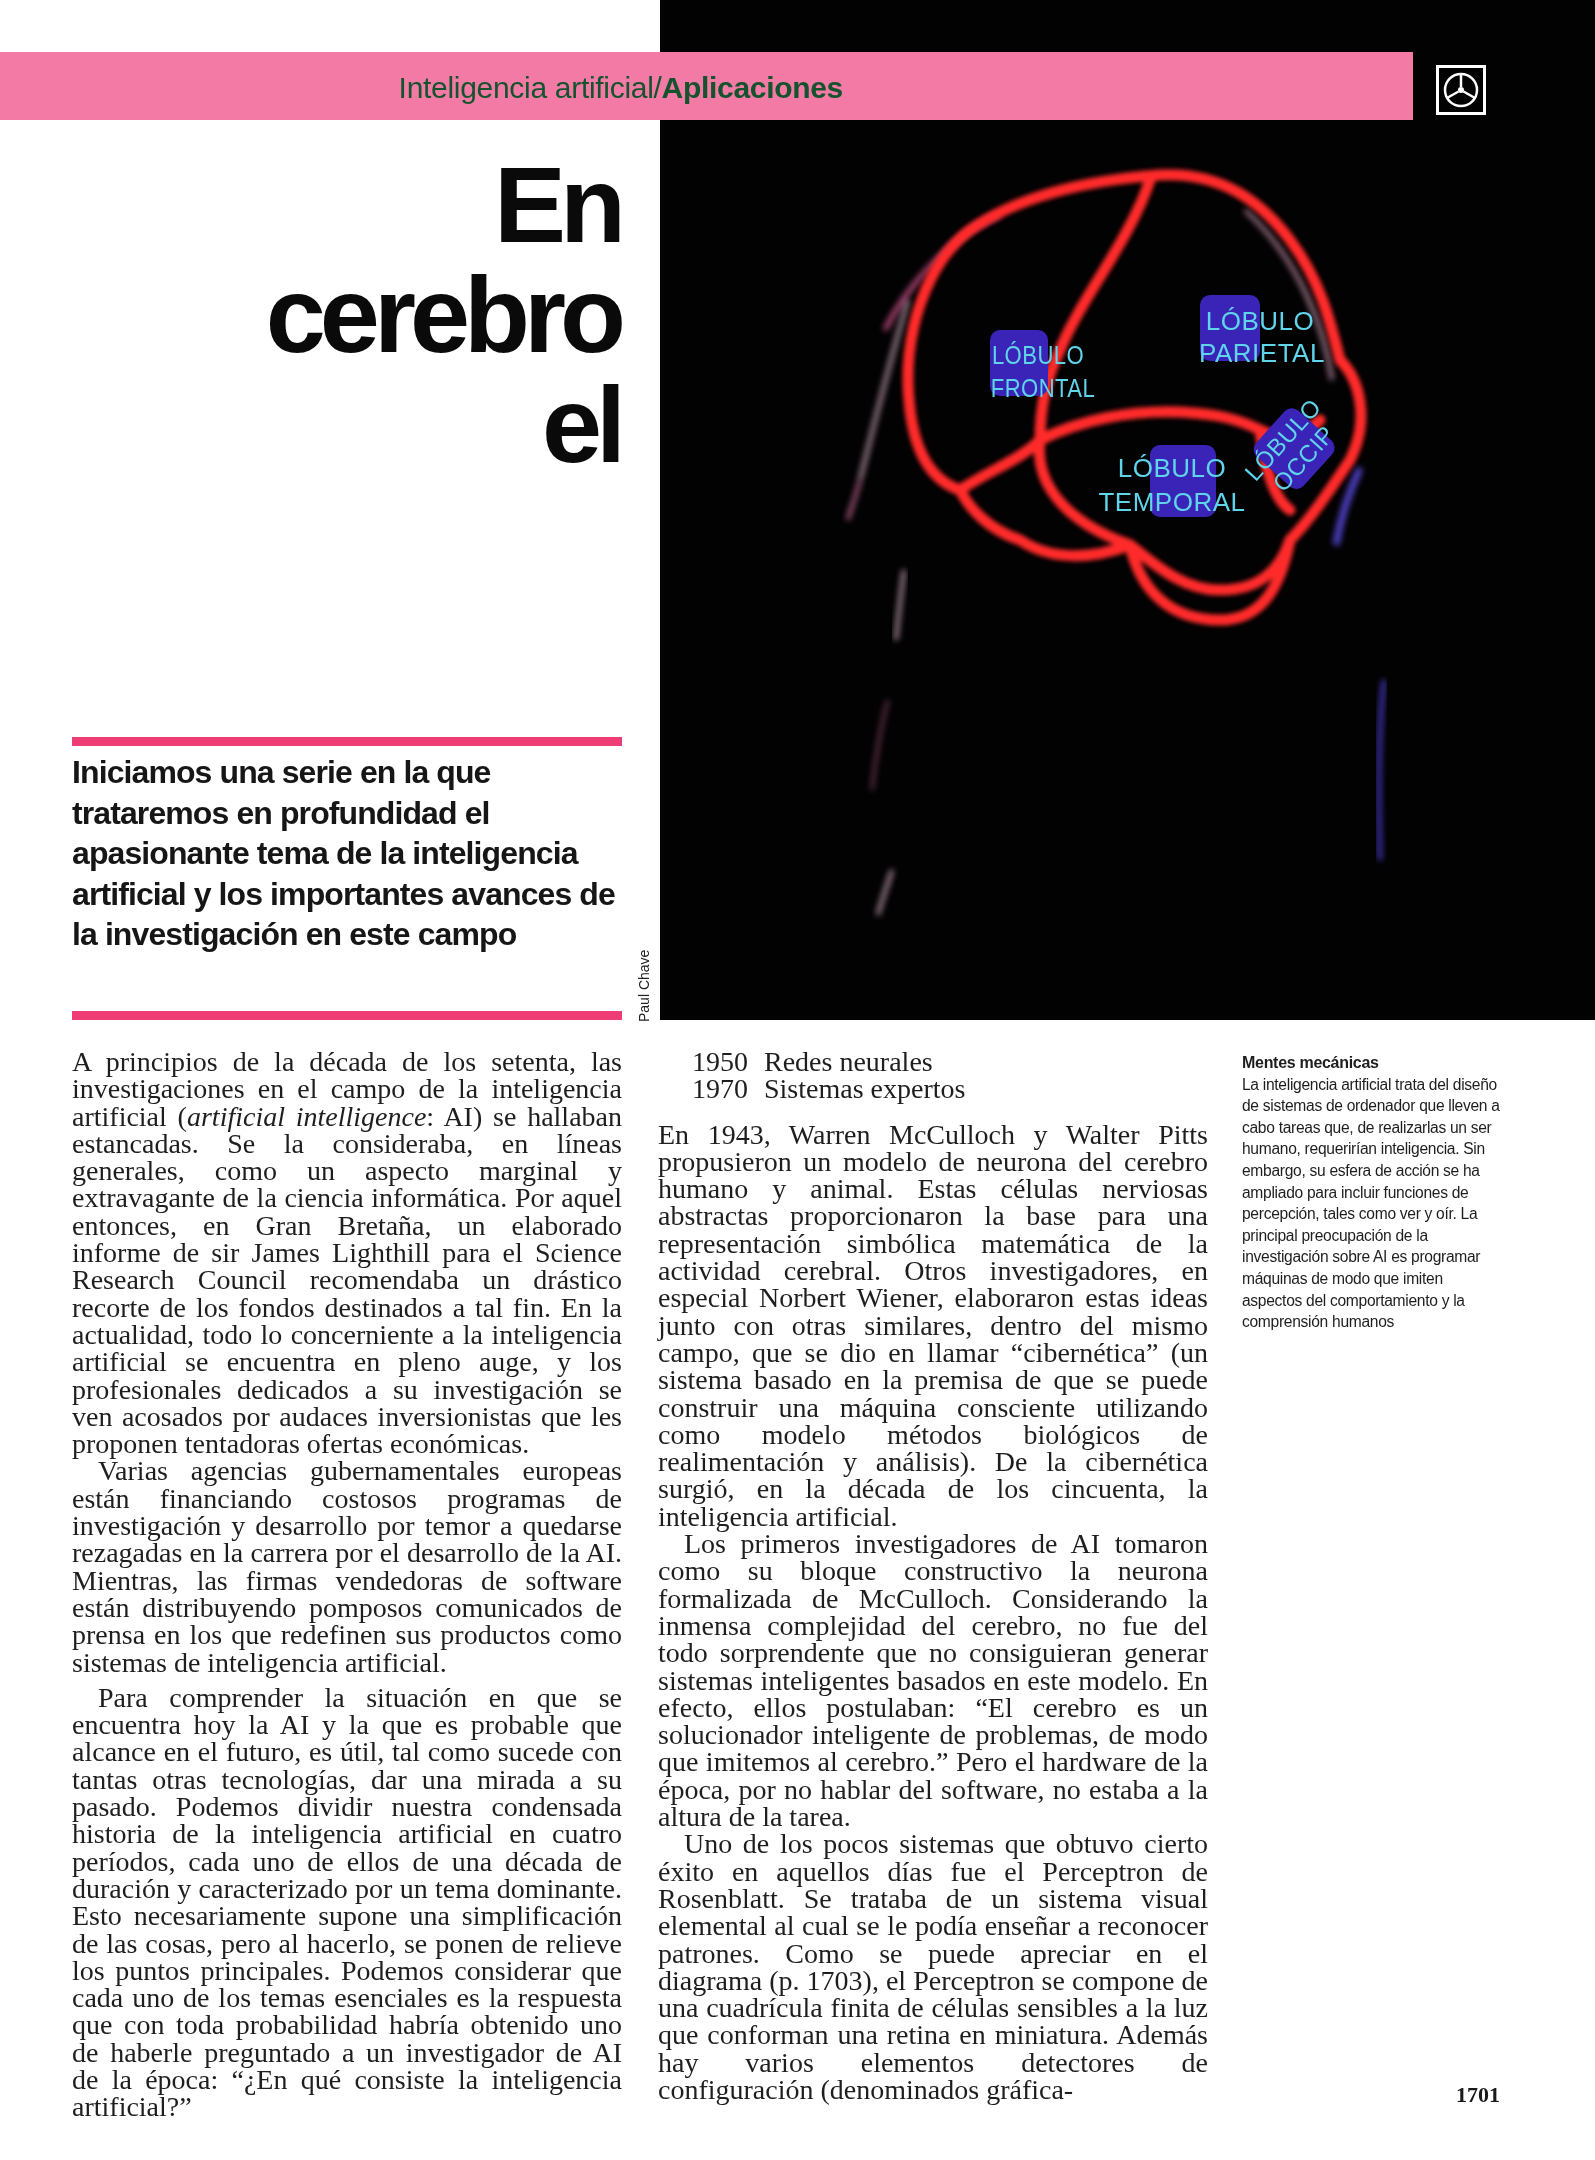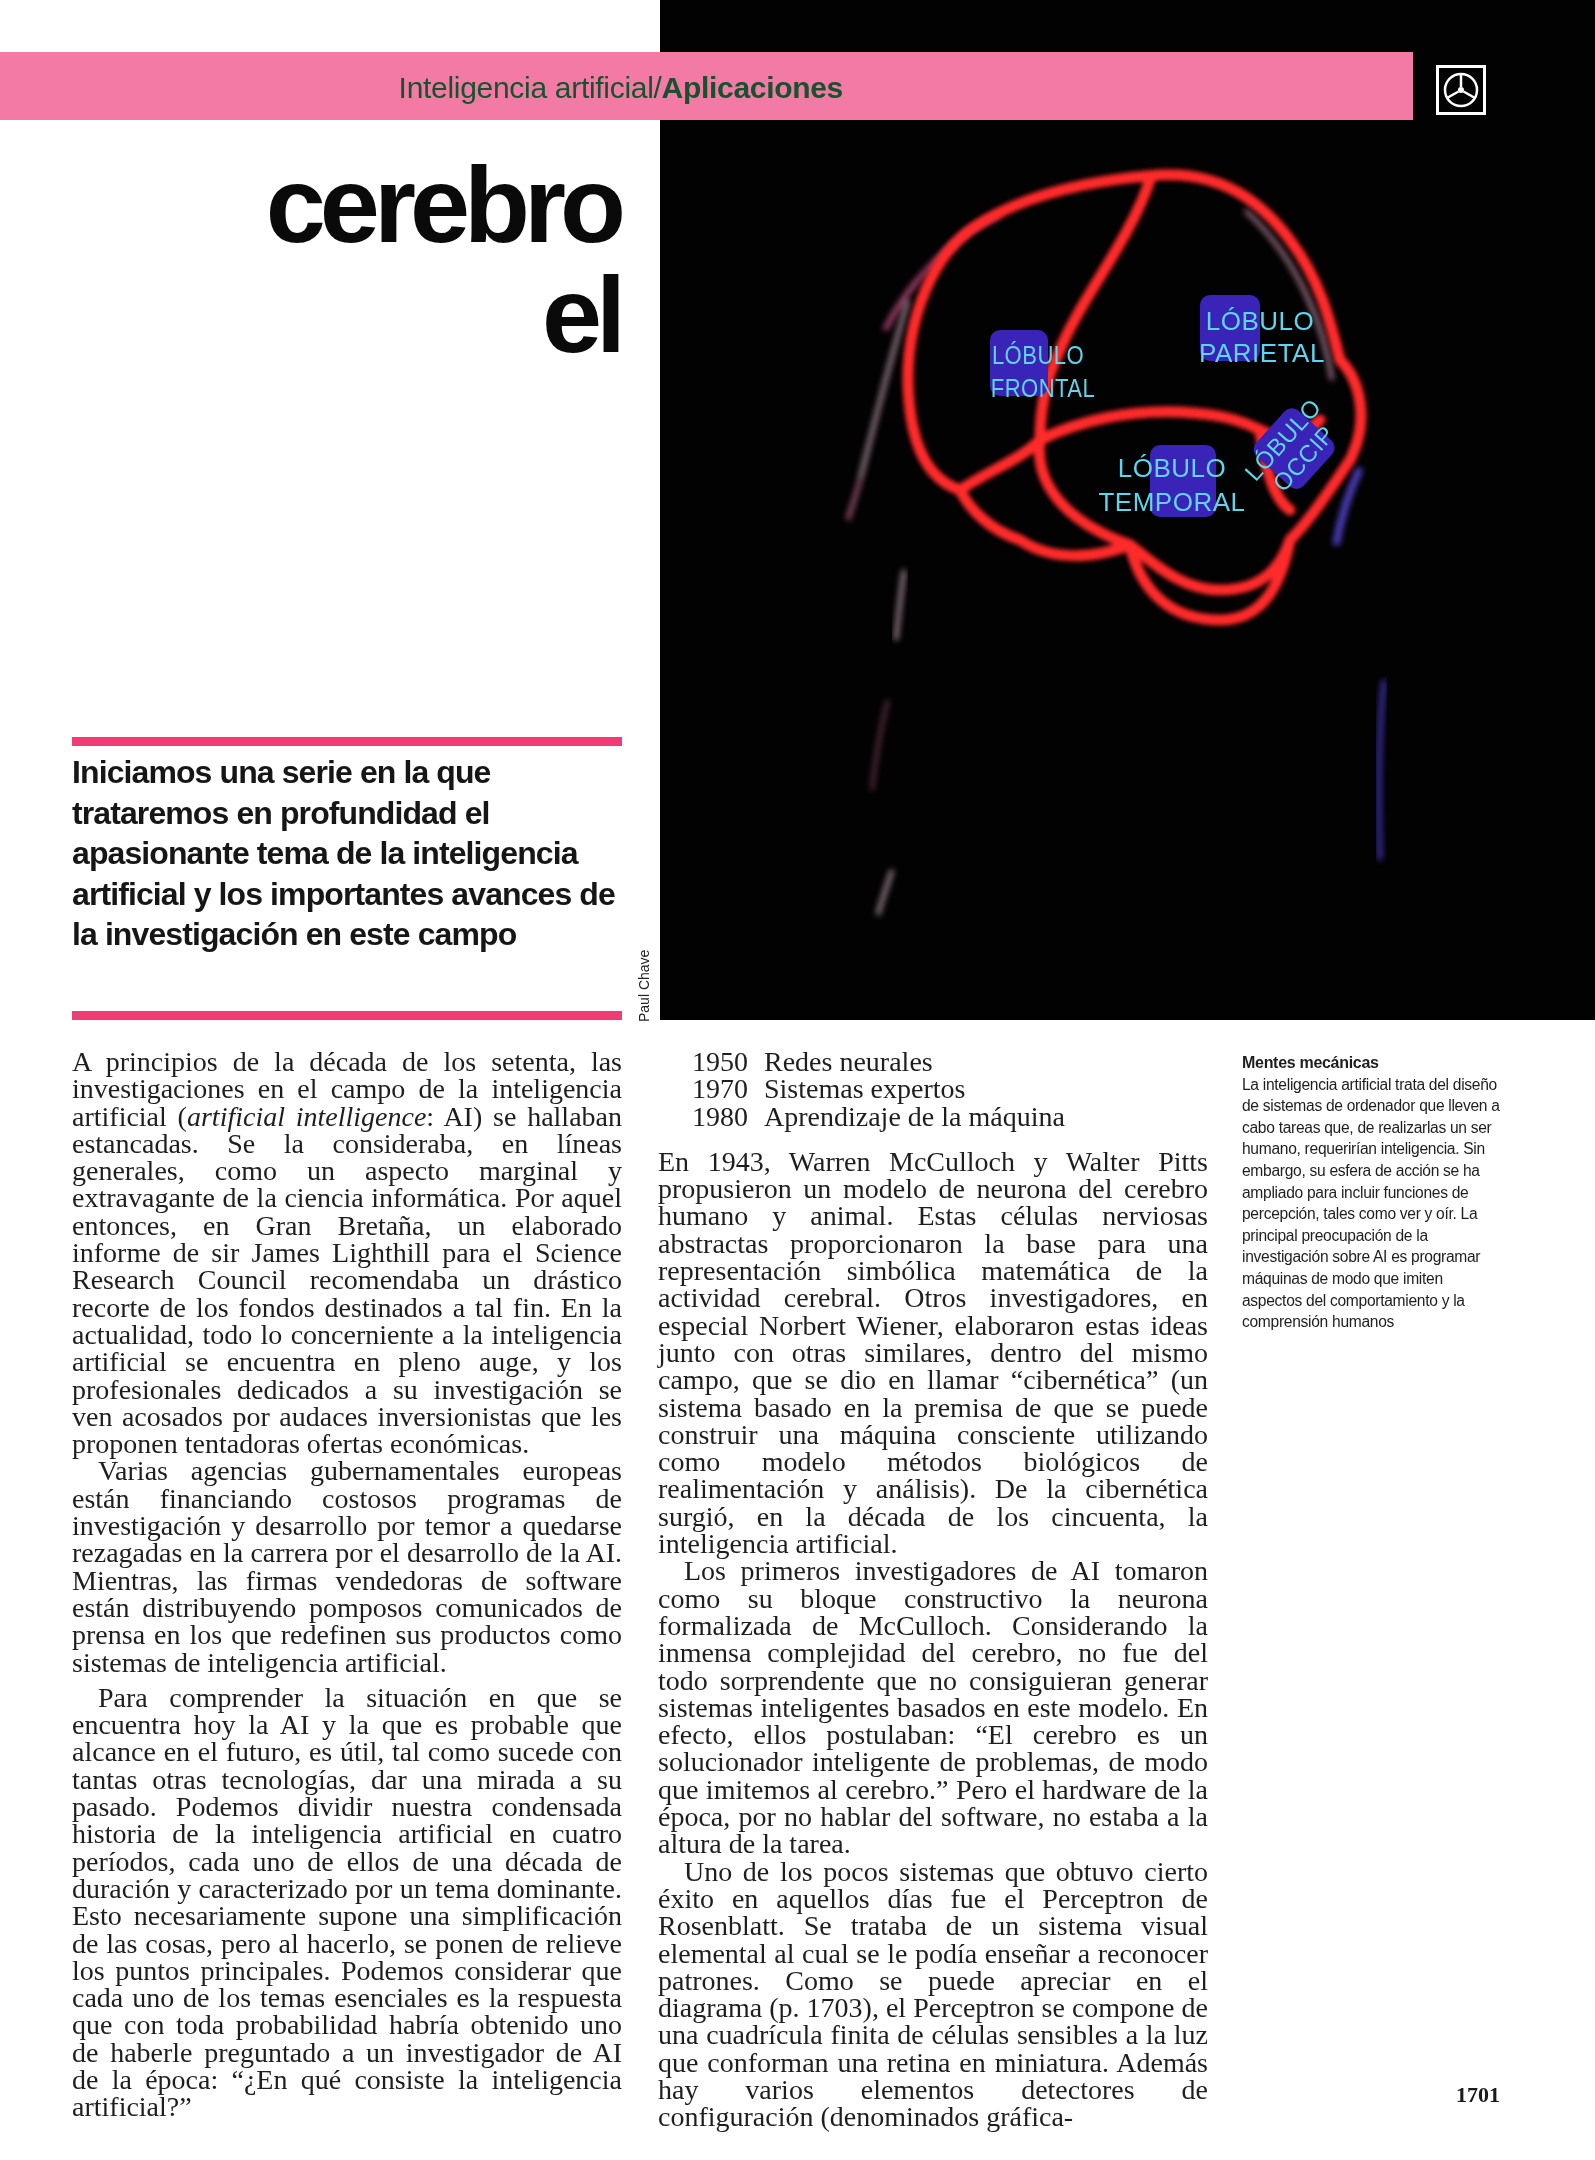--- a/index.html
+++ b/index.html
@@ -101,20 +101,21 @@
   <svg width="44" height="44" viewBox="0 0 44 44">
     <circle cx="22" cy="22" r="16" stroke="#fff" stroke-width="2.5" fill="none"></circle>
     <circle cx="22" cy="22" r="3" fill="#fff"></circle>
     <line x1="22" y1="19" x2="22" y2="6" stroke="#fff" stroke-width="2.5"></line>
     <line x1="19.5" y1="23.5" x2="8" y2="30" stroke="#fff" stroke-width="2.5"></line>
     <line x1="24.5" y1="23.5" x2="36" y2="30" stroke="#fff" stroke-width="2.5"></line>
   </svg>
 </div>
 
 <div class="title">
+  <div>En</div>
   <div>cerebro</div>
   <div>el</div>
 </div>
 
 <div class="rule" style="top:737px;"></div>
 <div class="standfirst">Iniciamos una serie en la que trataremos en profundidad el apasionante tema de la inteligencia artificial y los importantes avances de la investigación en este campo</div>
 <div class="rule" style="top:1011px;"></div>
 
 <div class="credit">Paul Chave</div>
 
@@ -127,24 +128,20 @@
 <div class="col col-mid">
   <div class="decades">
     <div class="decade-row">
         <span class="decade-year">1950</span>
         <span>Redes neurales</span>
       </div>
     <div class="decade-row">
         <span class="decade-year">1970</span>
         <span>Sistemas expertos</span>
       </div>
-    <div class="decade-row">
-        <span class="decade-year">1980</span>
-        <span>Aprendizaje de la máquina</span>
-      </div>
   </div>
   <p>En 1943, Warren McCulloch y Walter Pitts propusieron un modelo de neurona del cerebro humano y animal. Estas células nerviosas abstractas proporcionaron la base para una representación simbólica matemática de la actividad cerebral. Otros investigadores, en especial Norbert Wiener, elaboraron estas ideas junto con otras similares, dentro del mismo campo, que se dio en llamar “cibernética” (un sistema basado en la premisa de que se puede construir una máquina consciente utilizando como modelo métodos biológicos de realimentación y análisis). De la cibernética surgió, en la década de los cincuenta, la inteligencia artificial.</p>
   <p class="ind">Los primeros investigadores de AI tomaron como su bloque constructivo la neurona formalizada de McCulloch. Considerando la inmensa complejidad del cerebro, no fue del todo sorprendente que no consiguieran generar sistemas inteligentes basados en este modelo. En efecto, ellos postulaban: “El cerebro es un solucionador inteligente de problemas, de modo que imitemos al cerebro.” Pero el hardware de la época, por no hablar del software, no estaba a la altura de la tarea.</p>
   <p class="ind">Uno de los pocos sistemas que obtuvo cierto éxito en aquellos días fue el Perceptron de Rosenblatt. Se trataba de un sistema visual elemental al cual se le podía enseñar a reconocer patrones. Como se puede apreciar en el diagrama (p. 1703), el Perceptron se compone de una cuadrícula finita de células sensibles a la luz que conforman una retina en miniatura. Además hay varios elementos detectores de configuración (denominados gráfica-</p>
 </div>
 
 <div class="sidebar">
   <h4>Mentes mecánicas</h4>
   <div>La inteligencia artificial trata del diseño de sistemas de ordenador que lleven a cabo tareas que, de realizarlas un ser humano, requerirían inteligencia. Sin embargo, su esfera de acción se ha ampliado para incluir funciones de percepción, tales como ver y oír. La principal preocupación de la investigación sobre AI es programar máquinas de modo que imiten aspectos del comportamiento y la comprensión humanos</div>
 </div>

